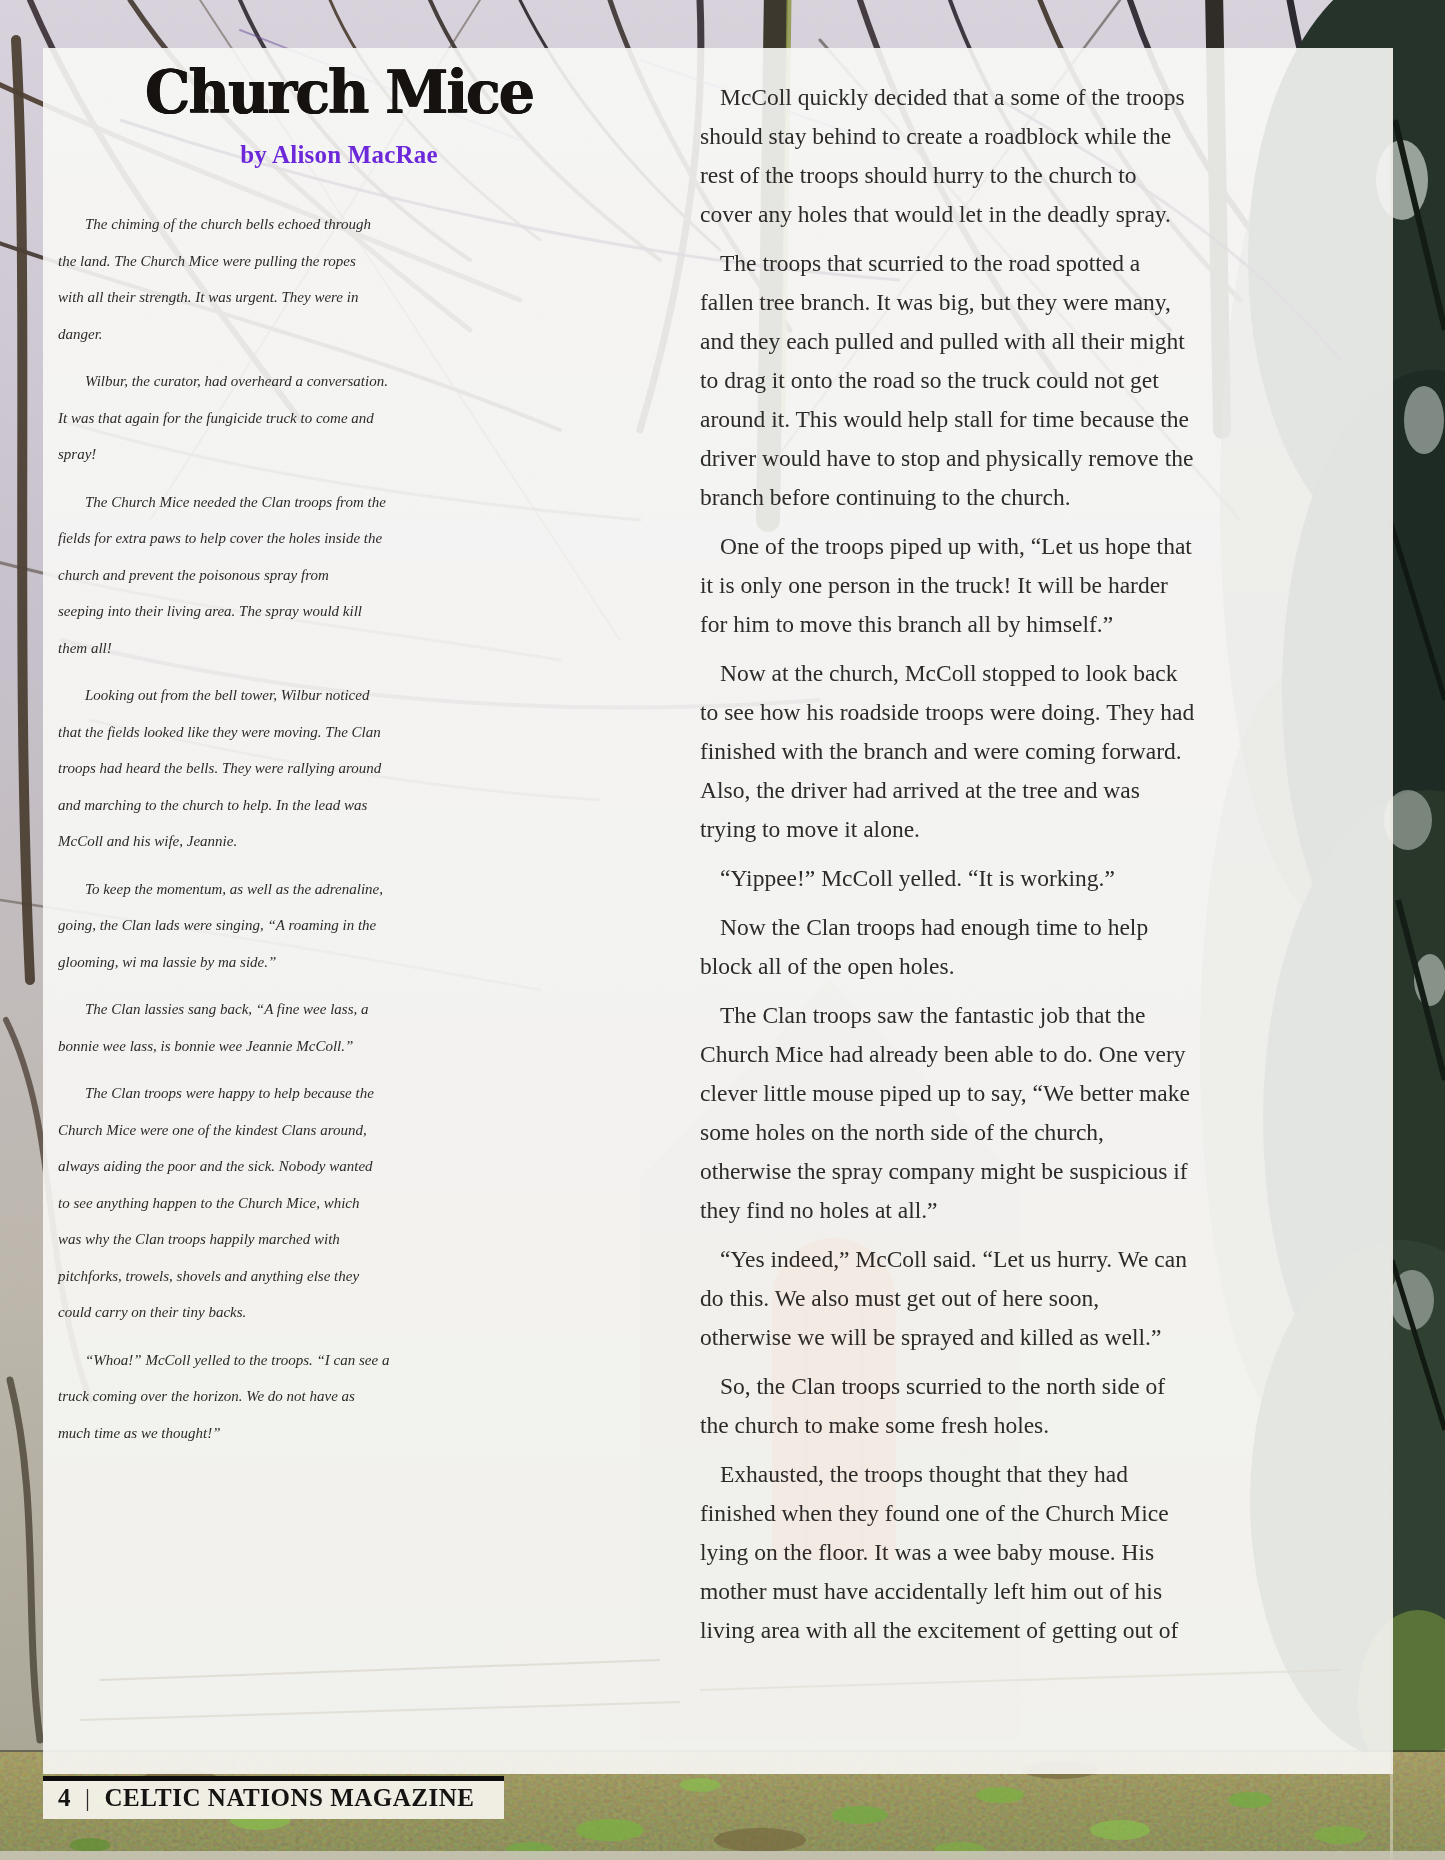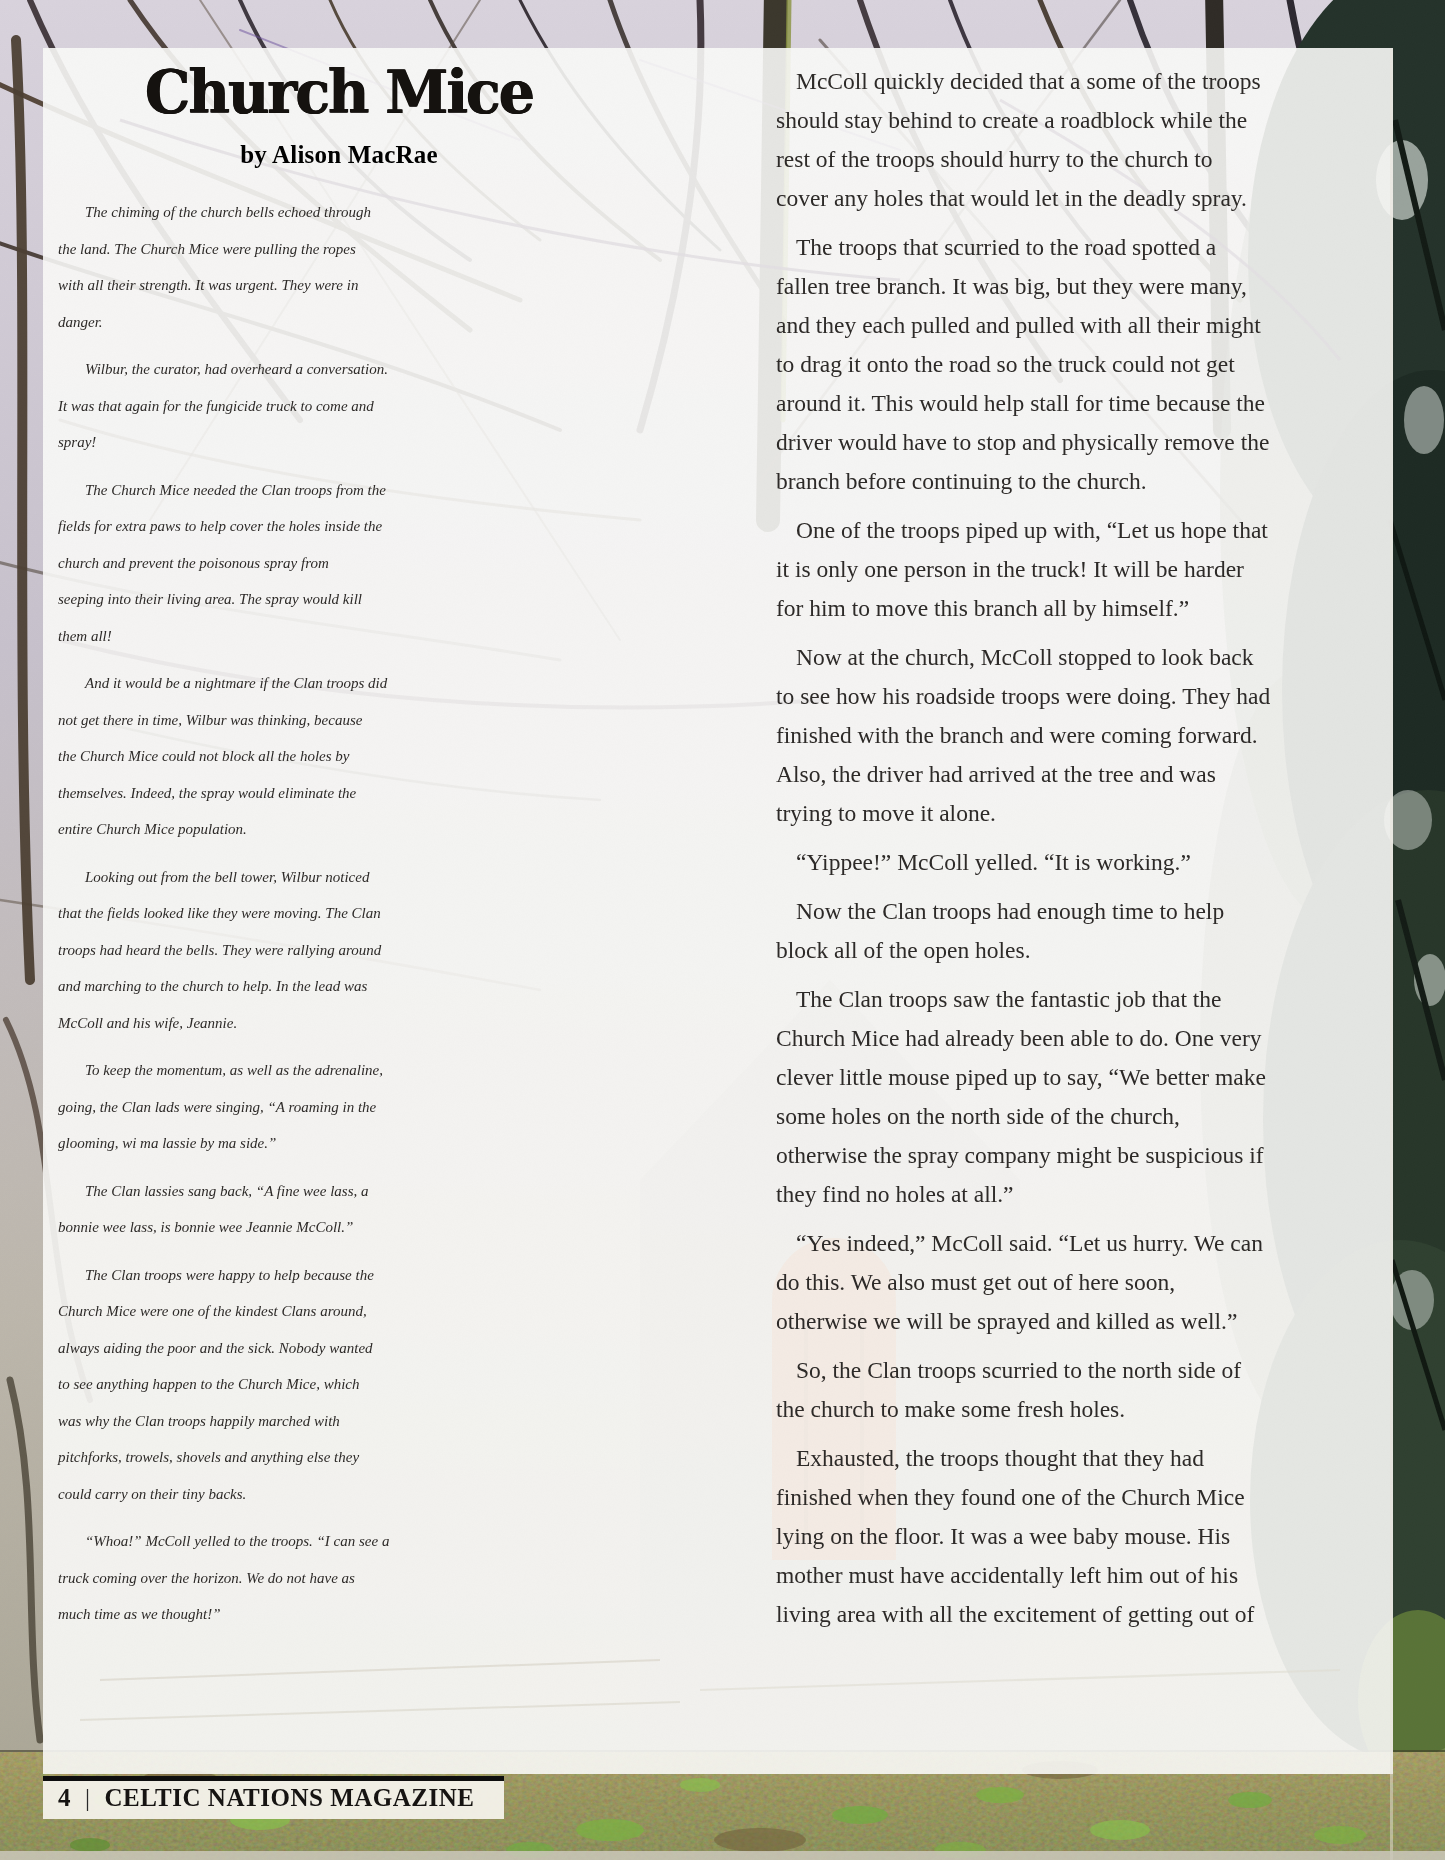--- a/index.html
+++ b/index.html
@@ -6,31 +6,31 @@
   body{
     width:1445px;height:1860px;position:relative;overflow:hidden;
     font-family:"Liberation Serif", serif;
     background:#c9c3ce;
   }
   .photo-layer{position:absolute;left:0;top:0;width:1445px;height:1860px;}
   .text-layer{position:absolute;left:0;top:0;width:1445px;height:1860px;color:#2d2a28;border-radius:31px;}
 
   .col{position:absolute;}
   .col1{left:58px;top:52px;width:562px;}
-  .col2{left:776px;top:48px;width:640px;padding-top:14px;}
+  .col2{left:700px;top:48px;width:640px;padding-top:30px;}
 
   .story-title{
     text-align:center;font-family:"DejaVu Serif", serif;font-weight:800;
     font-size:57px;line-height:80px;color:#15120f;letter-spacing:-2px;
     text-shadow:0.6px 0 0 #15120f, -0.4px 0 0 #15120f;
     margin:0 0 6px 0;transform:scaleY(1.04);
   }
   .story-byline{
     text-align:center;font-weight:bold;font-size:25px;line-height:34px;
-    color:#000000;margin:0 0 22px 0;letter-spacing:0.2px;
+    color:#6d28d9;margin:0 0 34px 0;letter-spacing:0.2px;
   }
   .para{
     white-space:pre;margin:0;color:#2d2a28;
   }
   .col1 .para{font-size:15px;line-height:36.5px;margin-bottom:11px;text-indent:27px;font-style:italic;}
   .col2 .para{font-size:23.5px;line-height:39px;margin-bottom:10px;text-indent:20px;}
 
   .footer-badge{
     position:absolute;left:43px;top:1776px;
     background:rgba(244,242,235,0.95);
@@ -182,25 +182,20 @@
 with all their strength. It was urgent. They were in
 danger.</p>
         <p class="para">Wilbur, the curator, had overheard a conversation.
 It was that again for the fungicide truck to come and
 spray!</p>
         <p class="para">The Church Mice needed the Clan troops from the
 fields for extra paws to help cover the holes inside the
 church and prevent the poisonous spray from
 seeping into their living area. The spray would kill
 them all!</p>
-        <p class="para">And it would be a nightmare if the Clan troops did
-not get there in time, Wilbur was thinking, because
-the Church Mice could not block all the holes by
-themselves. Indeed, the spray would eliminate the
-entire Church Mice population.</p>
         <p class="para">Looking out from the bell tower, Wilbur noticed
 that the fields looked like they were moving. The Clan
 troops had heard the bells. They were rallying around
 and marching to the church to help. In the lead was
 McColl and his wife, Jeannie.</p>
         <p class="para">To keep the momentum, as well as the adrenaline,
 going, the Clan lads were singing, “A roaming in the
 glooming, wi ma lassie by ma side.”</p>
         <p class="para">The Clan lassies sang back, “A fine wee lass, a
 bonnie wee lass, is bonnie wee Jeannie McColl.”</p>

